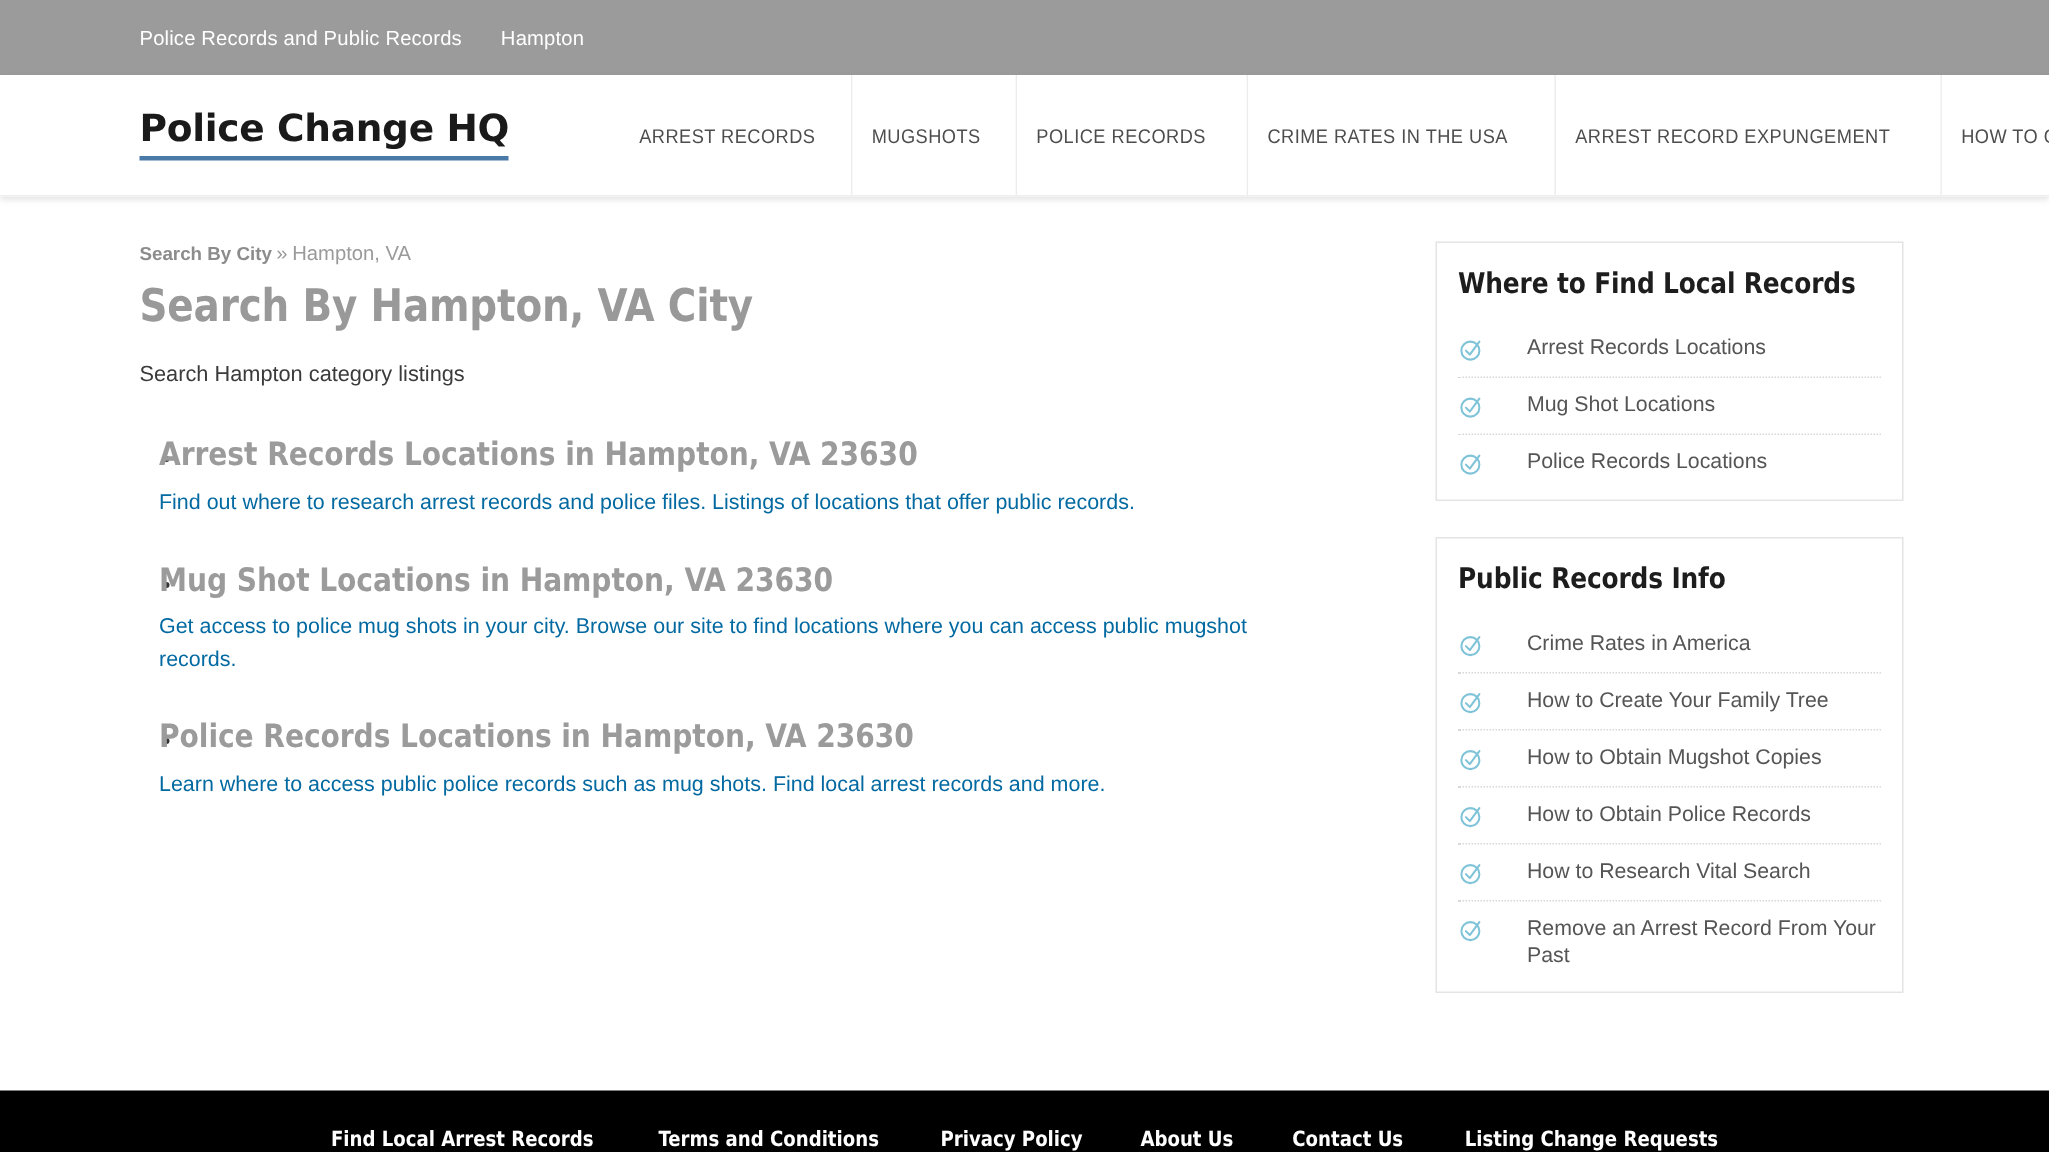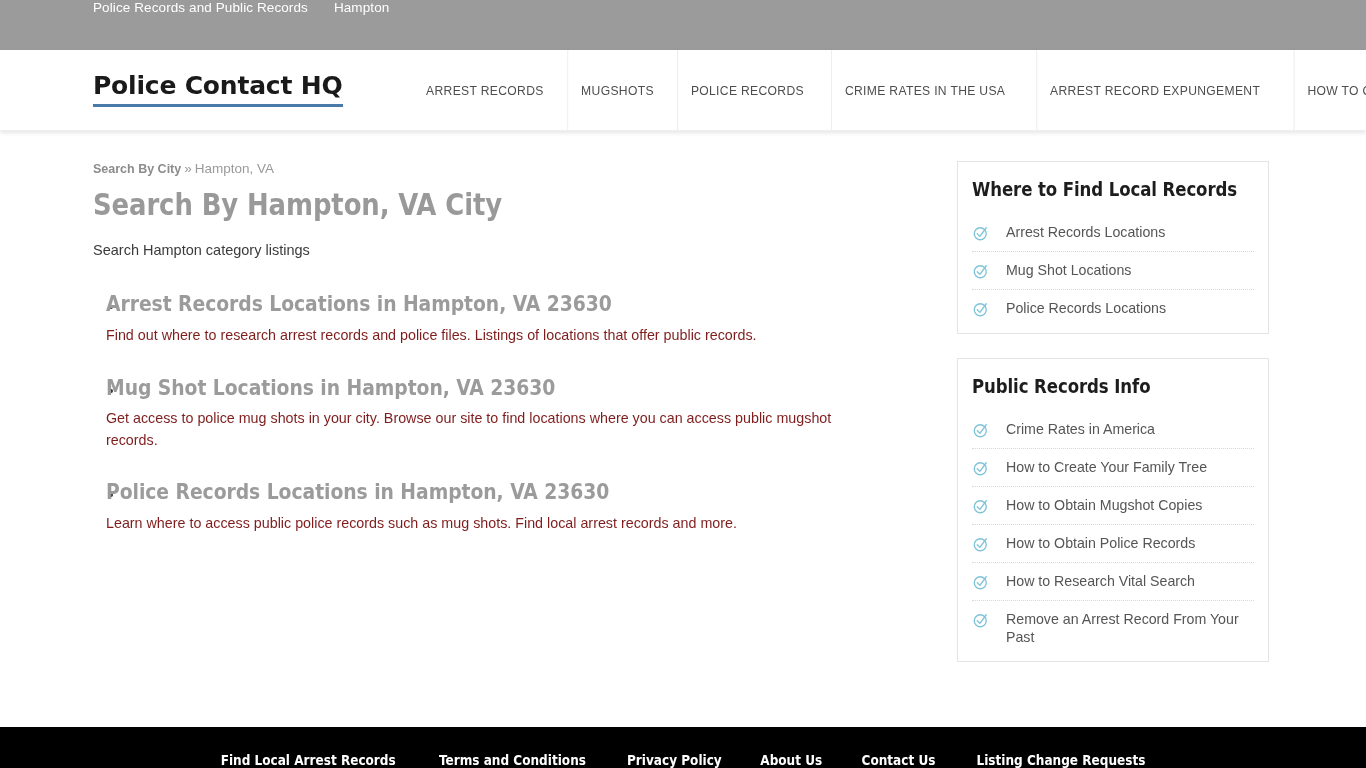--- a/index.html
+++ b/index.html
@@ -11,21 +11,21 @@
     background: #ffffff;
     font-family: "Liberation Sans", sans-serif;
     -webkit-font-smoothing: antialiased;
   }
 
   
   .topbar {
     height: 50px;
     background: #9b9b9b;
     display: flex;
-    align-items: flex-start;
+    align-items: center;
   }
   .topbar-inner {
     width: 1180px;
     margin: 0 auto;
     padding-left: 0px;
     display: flex;
     align-items: center;
     gap: 26px;
   }
   .topbar a {
@@ -160,21 +160,21 @@
     text-decoration: none;
     display: block;
     margin-left: -18px;
     margin-top: 2px;
     letter-spacing: -0.05px;
     transform: scaleX(.97);
     transform-origin: left center;
   }
   .listing-desc {
     font-size: 14.3px;
-    color: #7f1d1d;
+    color: #0369a1;
     line-height: 1.5;
     margin: 8px 0 0 -18px;
   }
 
   
   .sidebar {
     width: 312px;
     flex: 0 0 312px;
     margin-top: 0px;
     margin-left: 44px;
@@ -193,21 +193,21 @@
     color: #1d1d1d;
     margin: 2px 0 14px 0;
     letter-spacing: -0.1px;
     transform: scaleX(.97);
     transform-origin: left center;
   }
   .widget ul { list-style: none; margin: 0; padding: 0; }
   .widget li {
     display: flex;
     align-items: flex-start;
-    gap: 16px;
+    gap: 28px;
     padding: 9px 0 9px 0;
     border-bottom: 1px dotted #d8d8d8;
   }
   .widget li:last-child { border-bottom: none; }
   .widget li a {
     color: #555555;
     font-size: 14.2px;
     line-height: 1.28;
     text-decoration: none;
     font-family: "Liberation Sans", sans-serif;
@@ -257,21 +257,21 @@
 <div class="topbar">
   <div class="topbar-inner">
     <a href="#">Police Records and Public Records</a>
     <a href="#">Hampton</a>
   </div>
 </div>
 
 <header class="header">
   <div class="header-inner">
     <div class="logo-wrap">
-      <a class="logo" href="#">Police Contact HQ</a>
+      <a class="logo" href="#">Police Change HQ</a>
     </div>
     <nav class="mainnav">
       <a class="first" href="#">ARREST RECORDS</a>
       <a href="#">MUGSHOTS</a>
       <a href="#">POLICE RECORDS</a>
       <a href="#">CRIME RATES IN THE USA</a>
       <a href="#">ARREST RECORD EXPUNGEMENT</a>
       <a class="last" href="#">HOW TO OBTAIN PUBLIC RECORDS</a>
       <div class="nav-tail"></div>
     </nav>

